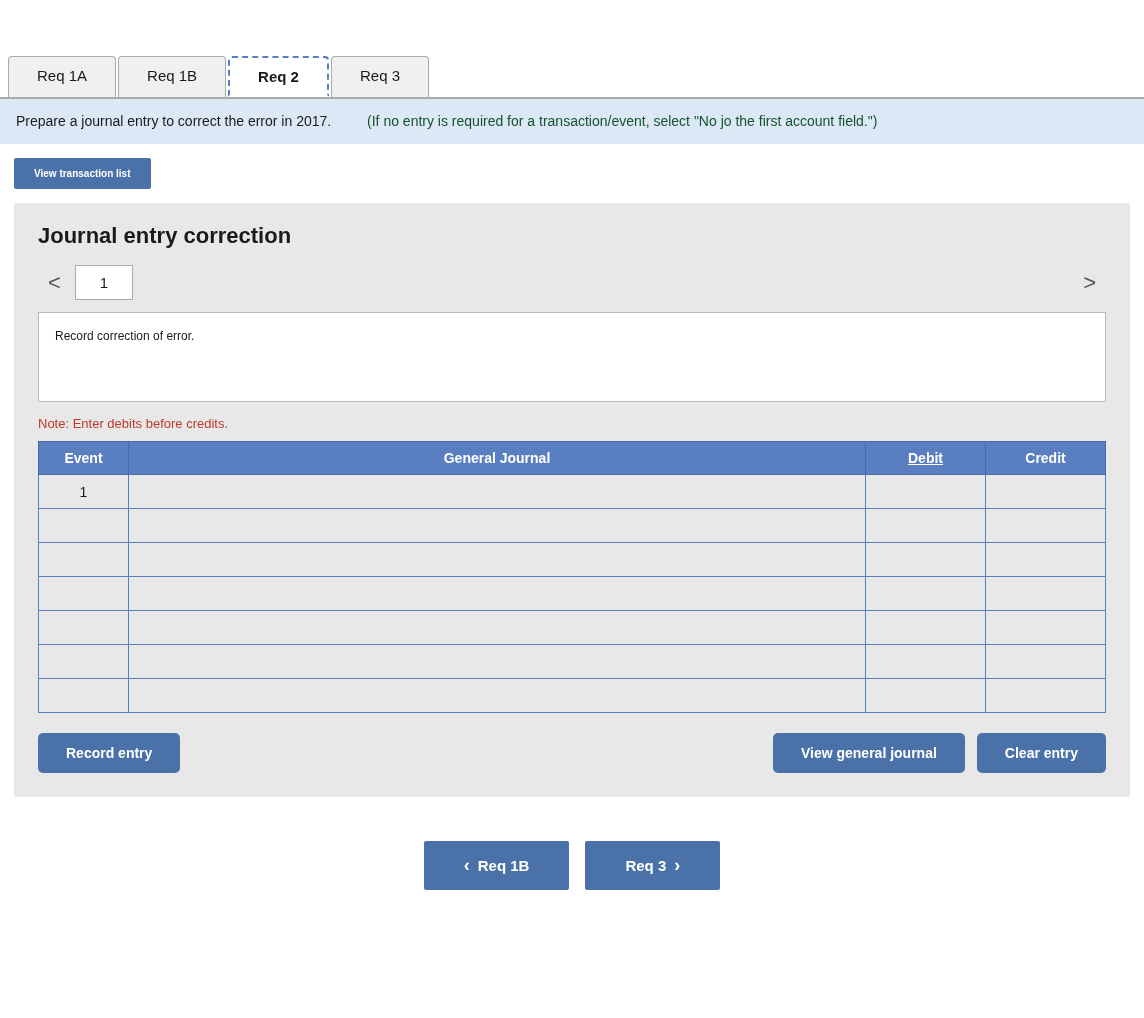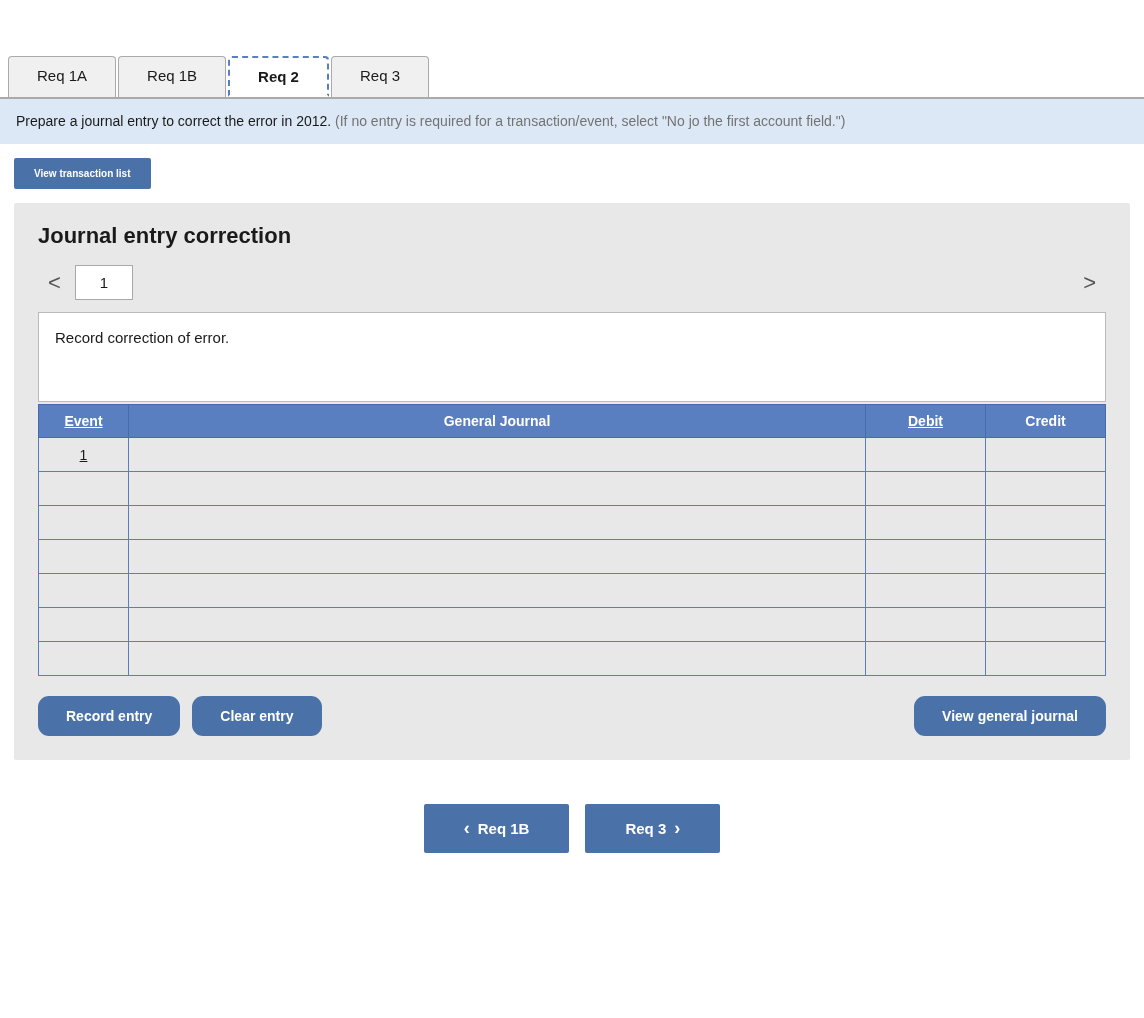--- a/index.html
+++ b/index.html
@@ -40,21 +40,22 @@
 
     
     .instruction-bar {
       background: #dce8f5;
       padding: 12px 16px;
       font-size: 14px;
       line-height: 1.5;
       color: #1a1a1a;
     }
     .instruction-bar .red-text {
-      color: #737373;
+      color: #14532d;
+      margin-left: 32px;
     }
 
     
     .view-transaction-btn {
       display: inline-block;
       background: #4a72a8;
       color: #fff;
       font-weight: bold;
       padding: 10px 20px;
       margin: 14px 0 14px 14px;
@@ -99,22 +100,22 @@
     }
     .nav-right {
       margin-left: auto;
     }
 
     
     .record-description {
       background: #fff;
       border: 1px solid #bbb;
       padding: 16px;
-      margin-bottom: 2px;
-      font-size: 15px;
+      margin-bottom: 14px;
+      font-size: 12px;
       min-height: 90px;
     }
 
     
     .note-text {
       color: #c0392b;
       font-size: 13px;
       margin-bottom: 10px;
     }
 
@@ -139,21 +140,21 @@
     }
     .journal-table tbody tr td input {
       width: 100%;
       height: 100%;
       border: none;
       outline: none;
       padding: 4px 6px;
       font-size: 14px;
       background: transparent;
     }
-    .col-event { width: 90px; text-align: center; text-decoration: underline; }
+    .col-event { width: 90px; text-align: center; }
     .col-journal { }
     .col-debit { width: 120px; text-decoration: underline; }
     .col-credit { width: 120px; }
 
     .event-cell {
       text-align: center;
       font-size: 14px;
       padding: 6px;
     }
 
@@ -164,21 +165,21 @@
       gap: 12px;
     }
     .btn-action {
       background: #4a72a8;
       color: #fff;
       font-weight: bold;
       padding: 12px 28px;
       border: none;
       cursor: pointer;
       font-size: 14px;
-      border-radius: 11px;
+      border-radius: 5px;
     }
     .btn-action.right {
       margin-left: auto;
     }
 
     
     .bottom-nav {
       display: flex;
       justify-content: center;
       gap: 16px;
@@ -208,41 +209,42 @@
 
 <div class="tabs-bar">
   <div class="tab">Req 1A</div>
   <div class="tab">Req 1B</div>
   <div class="tab active">Req 2</div>
   <div class="tab">Req 3</div>
 </div>
 
 
 <div class="instruction-bar">
-  <span>Prepare a journal entry to correct the error in 2012.</span>
+  <span>Prepare a journal entry to correct the error in 2017.</span>
   <span class="red-text">(If no entry is required for a transaction/event, select "No jo the first account field.")</span>
 </div>
 
 
 <button class="view-transaction-btn">View transaction list</button>
 
 
 <div class="worksheet-container">
   <div class="worksheet-title">Journal entry correction</div>
 
   <div class="nav-row">
     <span class="nav-arrow">&lt;</span>
     <div class="page-tab">1</div>
     <span class="nav-arrow nav-right">&gt;</span>
   </div>
 
   <div class="record-description">
     <span>Record correction of error.</span>
   </div>
 
+  <div class="note-text">Note: Enter debits before credits.</div>
 
   <table class="journal-table">
     <thead>
       <tr>
         <th class="col-event">Event</th>
         <th class="col-journal">General Journal</th>
         <th class="col-debit">Debit</th>
         <th class="col-credit">Credit</th>
       </tr>
     </thead>
@@ -287,22 +289,22 @@
           <td class="col-event event-cell"></td>
           <td class="col-journal"><input type="text" style=""></td>
           <td class="col-debit"><input type="text" style=""></td>
           <td class="col-credit"><input type="text" style=""></td>
         </tr>
       </tbody>
   </table>
 
   <div class="button-row">
     <button class="btn-action">Record entry</button>
+    <button class="btn-action right">View general journal</button>
     <button class="btn-action">Clear entry</button>
-    <button class="btn-action right">View general journal</button>
   </div>
 </div>
 
 
 <div class="bottom-nav">
   <button class="bottom-nav-btn">
     <span class="arrow-left"></span>
     <span>Req 1B</span>
   </button>
   <button class="bottom-nav-btn">

